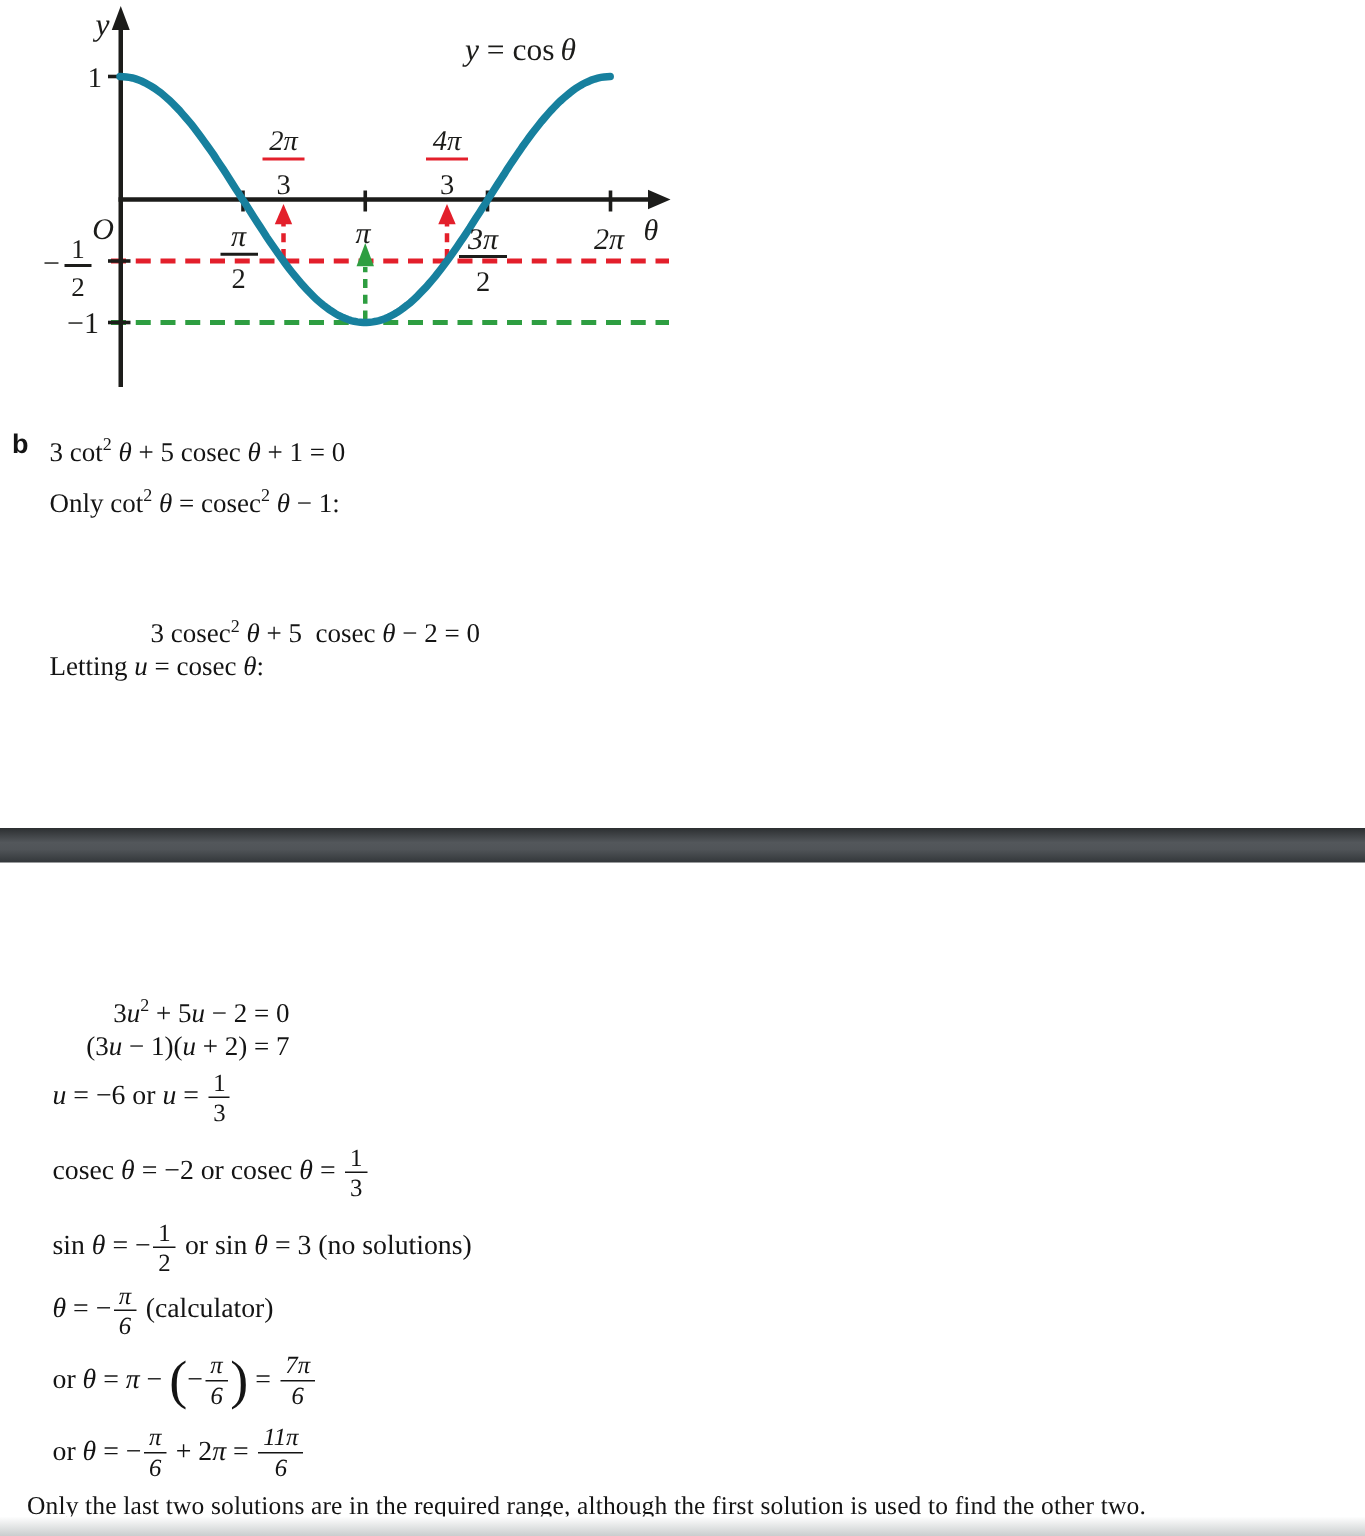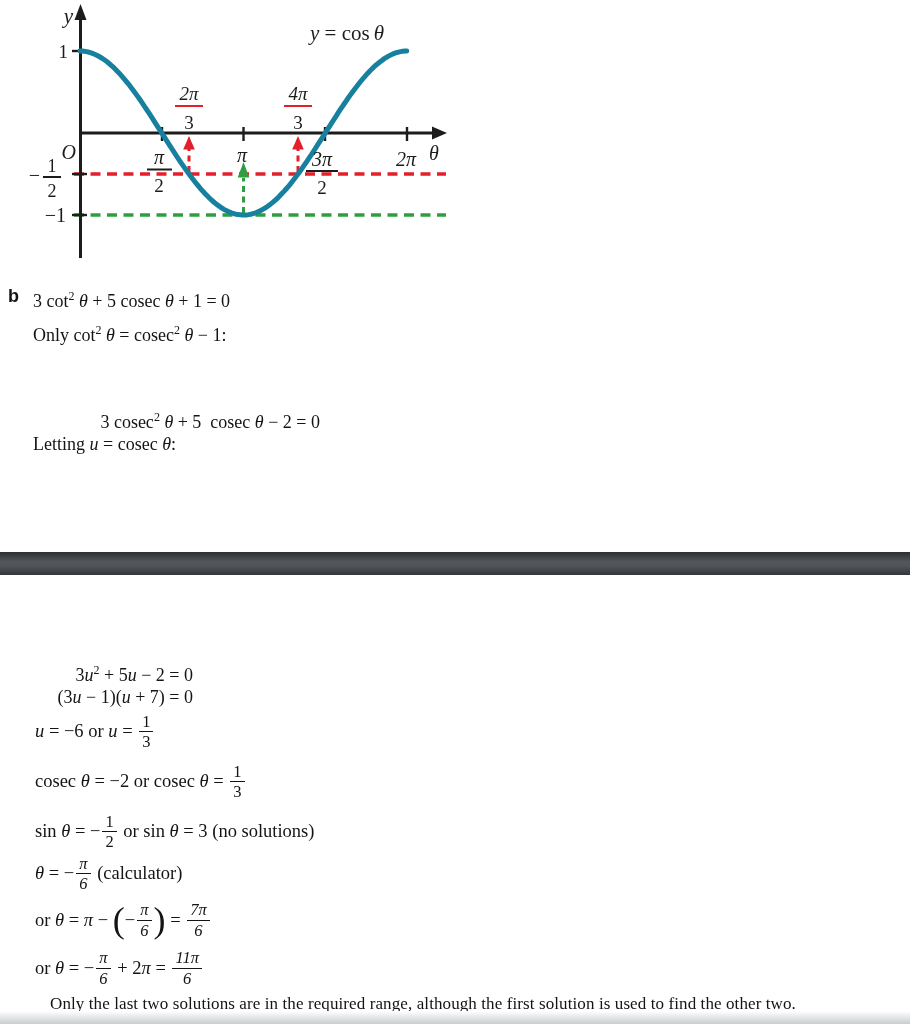--- a/index.html
+++ b/index.html
@@ -108,24 +108,24 @@
 
   <div class="part-label" style="left:8px;top:286px;">b</div>
   <div class="bline" style="left:33px;top:284px;"><span class="tk-r">3 cot</span><span class="tk-s">2</span><span class="tk-r"> </span><span class="tk-i">θ</span><span class="tk-r"> + 5 cosec </span><span class="tk-i">θ</span><span class="tk-r"> + 1 = 0</span></div>
   <div class="bline" style="left:33px;top:318px;"><span class="tk-r">Only cot</span><span class="tk-s">2</span><span class="tk-r"> </span><span class="tk-i">θ</span><span class="tk-r"> = cosec</span><span class="tk-s">2</span><span class="tk-r"> </span><span class="tk-i">θ</span><span class="tk-r"> − 1:</span></div>
   <div class="bline" style="right:590px;top:405px;"><span class="tk-r">3 cosec</span><span class="tk-s">2</span><span class="tk-r"> </span><span class="tk-i">θ</span><span class="tk-r"> + 5  cosec </span><span class="tk-i">θ</span><span class="tk-r"> − 2 = 0</span></div>
   <div class="bline" style="left:33px;top:432px;"><span class="tk-r">Letting </span><span class="tk-i">u</span><span class="tk-r"> = cosec </span><span class="tk-i">θ</span><span class="tk-r">:</span></div>
 
   <div id="separator"></div>
 
   <div class="bline" style="right:717px;top:658px;"><span class="tk-r">3</span><span class="tk-i">u</span><span class="tk-s">2</span><span class="tk-r"> + 5</span><span class="tk-i">u</span><span class="tk-r"> − 2 = 0</span></div>
-  <div class="bline" style="right:717px;top:685px;"><span class="tk-r">(3</span><span class="tk-i">u</span><span class="tk-r"> − 1)(</span><span class="tk-i">u</span><span class="tk-r"> + 7) = 0</span></div>
+  <div class="bline" style="right:717px;top:685px;"><span class="tk-r">(3</span><span class="tk-i">u</span><span class="tk-r"> − 1)(</span><span class="tk-i">u</span><span class="tk-r"> + 2) = 7</span></div>
   <div class="cline" style="left:35px;top:709px;height:45px;"><span class="tk-i">u</span><span class="tk-r"> = −6 or </span><span class="tk-i">u</span><span class="tk-r"> = </span><span class="tk-f"><span class="num">1</span><span class="den">3</span></span></div>
   <div class="cline" style="left:35px;top:759px;height:45px;"><span class="tk-r">cosec </span><span class="tk-i">θ</span><span class="tk-r"> = −2 or cosec </span><span class="tk-i">θ</span><span class="tk-r"> = </span><span class="tk-f"><span class="num">1</span><span class="den">3</span></span></div>
   <div class="cline" style="left:35px;top:809px;height:45px;"><span class="tk-r">sin </span><span class="tk-i">θ</span><span class="tk-r"> = −</span><span class="tk-f"><span class="num">1</span><span class="den">2</span></span><span class="tk-r"> or sin </span><span class="tk-i">θ</span><span class="tk-r"> = 3 (no solutions)</span></div>
   <div class="cline" style="left:35px;top:851px;height:45px;"><span class="tk-i">θ</span><span class="tk-r"> = −</span><span class="tk-f tk-it"><span class="num">π</span><span class="den">6</span></span><span class="tk-r"> (calculator)</span></div>
   <div class="cline" style="left:35px;top:895px;height:50px;"><span class="tk-r">or </span><span class="tk-i">θ</span><span class="tk-r"> = </span><span class="tk-i">π</span><span class="tk-r"> − </span><span class="tk-p">(</span><span class="tk-r">−</span><span class="tk-f tk-it"><span class="num">π</span><span class="den">6</span></span><span class="tk-p">)</span><span class="tk-r"> = </span><span class="tk-f tk-it"><span class="num">7π</span><span class="den">6</span></span></div>
   <div class="cline" style="left:35px;top:945px;height:46px;"><span class="tk-r">or </span><span class="tk-i">θ</span><span class="tk-r"> = −</span><span class="tk-f tk-it"><span class="num">π</span><span class="den">6</span></span><span class="tk-r"> + 2</span><span class="tk-i">π</span><span class="tk-r"> = </span><span class="tk-f tk-it"><span class="num">11π</span><span class="den">6</span></span></div>
 
-  <div class="closing" style="left:18px;top:994px;margin-left:32px;">Only the last two solutions are in the required range, although the first solution is used to find the other two.</div>
+  <div class="closing" style="left:18px;top:994px;">Only the last two solutions are in the required range, although the first solution is used to find the other two.</div>
 
   <div id="bottom-fade"></div>
 </div>
 
 </body></html>

